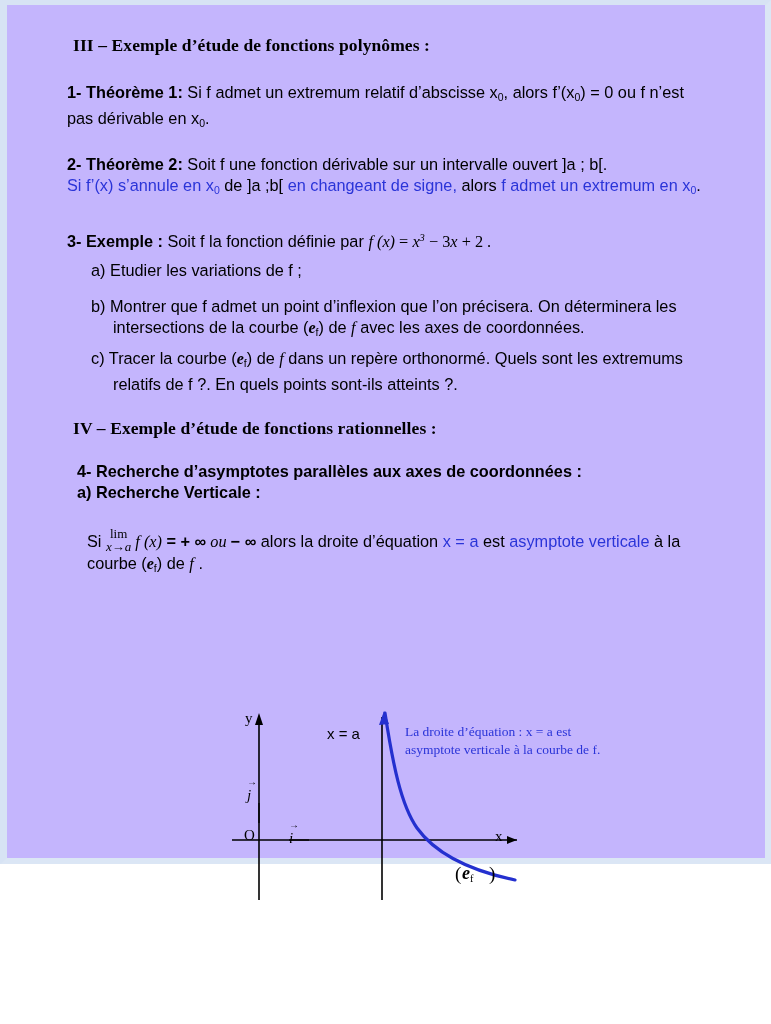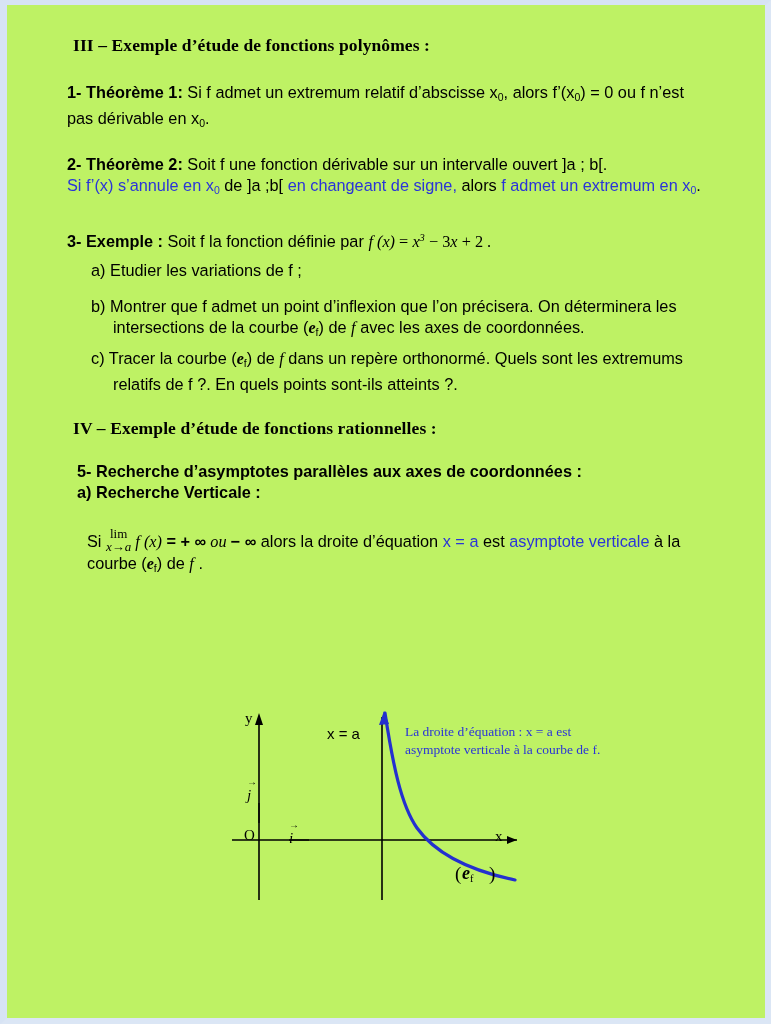--- a/index.html
+++ b/index.html
@@ -12,22 +12,22 @@
     height: 1024px;
     font-family: "Liberation Sans", sans-serif;
     color: #000000;
     position: relative;
     overflow: hidden;
   }
   .page {
     position: absolute;
     left: 0; top: 0;
     width: 771px;
-    height: 1024px;
-    background: #bef264;
+    height: 864px;
+    background: #c4b5fd;
     box-sizing: border-box;
     border-left: 7px solid #d7e3f4;
     border-top: 5px solid #d7e3f4;
     border-right: 6px solid #dbe6f5;
     border-bottom: 6px solid #dbe6f5;
   }
   .content {
     position: absolute;
     left: 60px;
     top: 30px;
@@ -174,21 +174,21 @@
       <span>Tracer la courbe (</span><span class="script-e">e</span><span class="sub">f</span><span>) de </span><span class="mi">f</span><span> dans un repère orthonormé. Quels sont les extremums relatifs de f ?. En quels points sont-ils atteints ?.</span>
     </p>
 
     <div style="height:22px"></div>
 
     <div class="h-sec">IV – Exemple d’étude de fonctions rationnelles :</div>
 
     <div style="height:22px"></div>
 
     <p class="para" style="margin-left:10px">
-      <b>5-  Recherche d’asymptotes parallèles aux axes de coordonnées :</b>
+      <b>4-  Recherche d’asymptotes parallèles aux axes de coordonnées :</b>
     </p>
     <p class="para" style="margin-left:10px">
       <b>a) Recherche Verticale :</b>
     </p>
 
     <div style="height:22px"></div>
 
     <p class="para" style="margin-left:20px">
       <span>Si </span><span class="limbox"><span class="top">lim</span><span class="bot">x→a</span></span><span class="mi" style="margin-left:4px">f (x)</span><b> = </b><b>+ ∞</b><span class="mi"> ou </span><b>− ∞</b><span> alors la droite d’équation </span><span class="blue">x = a</span><span> est </span><span class="blue">asymptote verticale</span><span> à la courbe (</span><span class="script-e">e</span><span class="sub">f</span><span>) de </span><span class="mi">f</span><span> .</span>
     </p>

